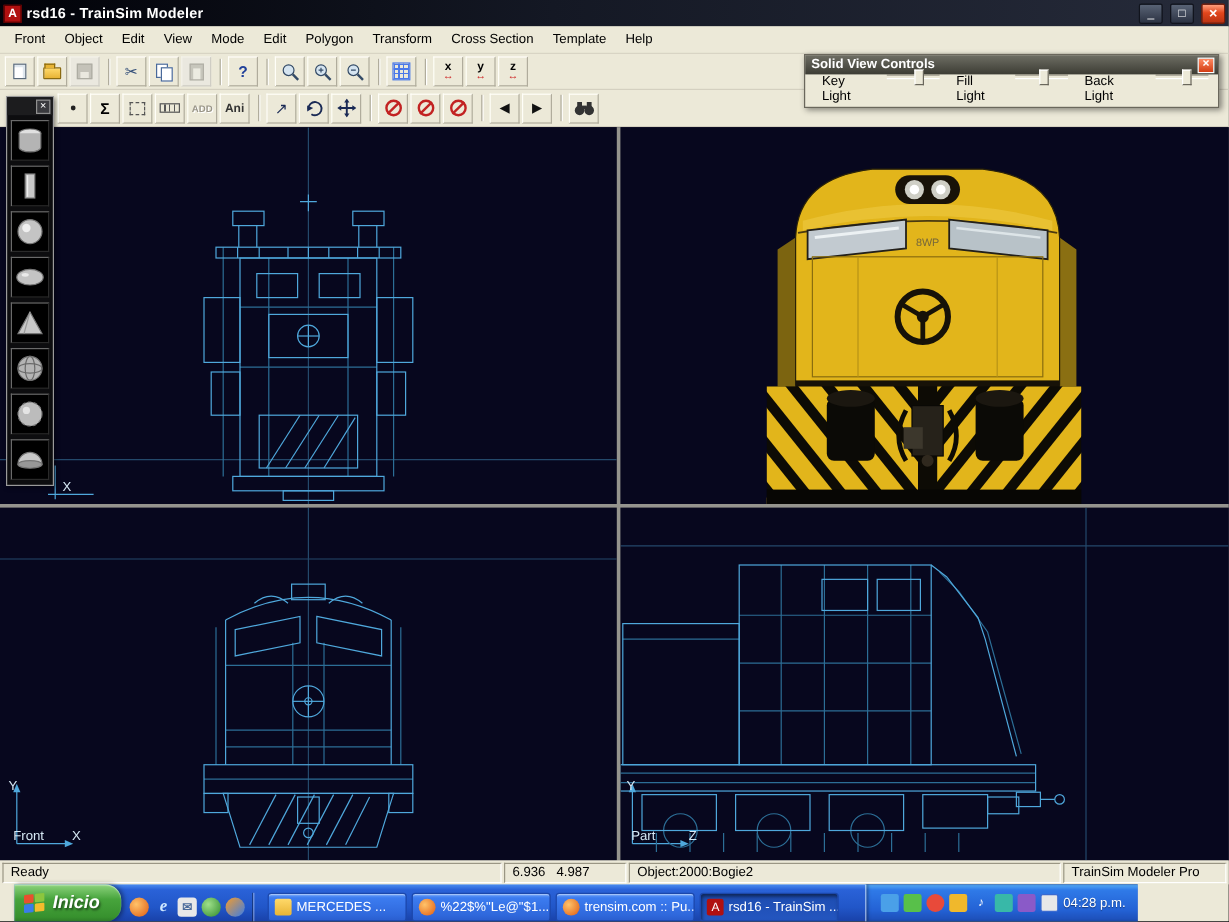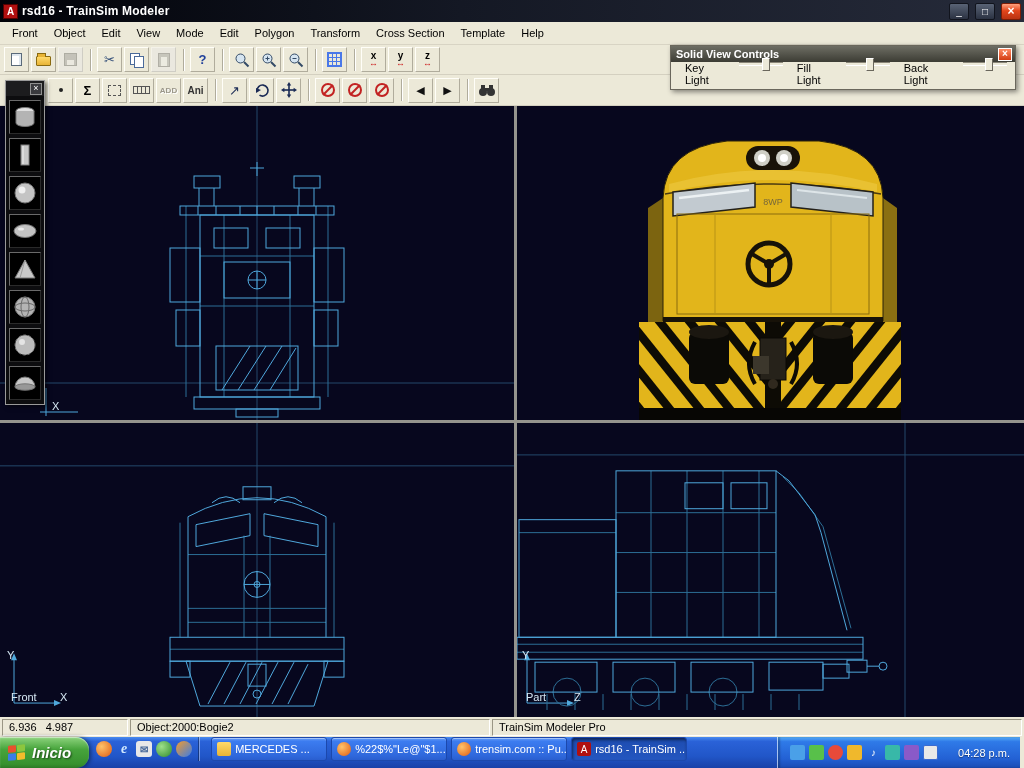--- a/index.html
+++ b/index.html
@@ -90,24 +90,24 @@
   .hsplit{position:absolute;left:0;top:314px;width:1024px;height:3px;background:#95948e}
   .vplabel{position:absolute;color:#d6e8f4;font-size:11px;z-index:5}
   .ch{stroke:#24496b;stroke-width:1}
   .wf{stroke:#4fa8dc;fill:none;stroke-width:1}
   .wfd{stroke:#2c6e96;fill:none;stroke-width:1}
 
   
   .statusbar{position:absolute;top:717px;left:0;width:1024px;height:20px;background:#ece9d8;
     display:flex;gap:2px;padding:2px 2px 1px;font-size:11px}
   .spanel{border:1px solid;border-color:#9a9684 #fff #fff #9a9684;padding:1px 6px;white-space:pre;overflow:hidden}
-  .sp1{width:416px}.sp2{width:126px}.sp3{width:360px}.sp4{flex:1}
+  .sp1{width:416px}.sp2{width:102px}.sp3{width:360px}.sp4{flex:1}
 
   
-  .taskbar{position:absolute;top:737px;left:0;width:1020px;height:31px;display:flex;align-items:flex-start;
+  .taskbar{position:absolute;top:737px;left:12px;width:936px;height:31px;display:flex;align-items:flex-end;
     background:linear-gradient(#4a8cf0,#2a62d8 14%,#2156c8 62%,#1941a8)}
   .startbtn{height:31px;flex:none;padding:0 18px 0 8px;display:flex;align-items:center;gap:6px;
     background:linear-gradient(#8ed47e,#47a43c 40%,#37912e 88%,#2d7a26);
     border-radius:0 13px 13px 0;box-shadow:2px 0 4px rgba(0,0,0,.45),inset 0 1px 1px rgba(255,255,255,.55);
     color:#fff;font-size:15px;font-weight:bold;font-style:italic;text-shadow:1px 1px 2px rgba(0,0,0,.55)}
   .winflag{width:18px;height:16px;display:grid;grid-template-columns:8px 8px;grid-template-rows:7px 7px;gap:1px;transform:skewY(-6deg)}
   .winflag i{border-radius:1px}
   .fr{background:#e8502e}.fg{background:#8cc63e}.fb{background:#3a7de8}.fy{background:#f4bc2c}
   .quicklaunch{display:flex;align-items:center;gap:4px;padding:0 7px;flex:none}
   .qlicon{width:16px;height:16px;border-radius:3px;display:flex;align-items:center;justify-content:center;
@@ -117,21 +117,21 @@
   .taskbtn{width:116px;height:24px;margin:0 2px;border-radius:3px;padding:0 5px;display:flex;align-items:center;gap:4px;
     background:linear-gradient(#6aa0f8,#3c7cf0 15%,#2f68dc 80%,#2a5ecf);border:1px solid #1c48ac;
     box-shadow:inset 0 1px 0 rgba(255,255,255,.4);color:#fff;font-size:11px;white-space:nowrap;overflow:hidden}
   .taskbtn.active{background:linear-gradient(#1d4cb0,#2456c0);box-shadow:inset 1px 2px 3px rgba(0,0,0,.5)}
   .tbicon{width:14px;height:14px;flex:none;border-radius:2px;display:flex;align-items:center;justify-content:center;font-size:10px}
   .tray{margin-left:auto;height:31px;display:flex;align-items:center;gap:4px;padding:0 10px 0 12px;
     background:linear-gradient(#57aef8,#2f7ae8 15%,#2361d4 70%,#1c4cb4);
     border-left:1px solid rgba(255,255,255,.6);box-shadow:inset 2px 0 2px rgba(0,0,0,.25)}
   .trayicon{width:15px;height:15px;border-radius:2px;flex:none;display:flex;align-items:center;justify-content:center;
     color:#fff;font-size:10px;line-height:1}
-  .clock{color:#fff;font-size:11px;margin-left:16px;text-shadow:0 1px 1px rgba(0,0,0,.45);white-space:nowrap}
+  .clock{color:#fff;font-size:11px;margin-left:0;text-shadow:0 1px 1px rgba(0,0,0,.45);white-space:nowrap}
 </style>
 </head>
 <body>
 
 <div id="app">
 
   <div class="titlebar">
     <span class="appicon">A</span>
     <span class="title">rsd16 - TrainSim Modeler</span>
     <span class="winbtn min">_</span>
@@ -606,20 +606,21 @@
           <label style="margin-right:8px">Back Light</label>
           <span class="track short">
               <i class="thumb" style="left:50%"></i>
             </span>
         </span>
       </div>
     </div>
   </div>
 
   <div class="statusbar">
+    <span class="spanel sp1">Ready</span>
     <span class="spanel sp2">6.936   4.987</span>
     <span class="spanel sp3">Object:2000:Bogie2</span>
     <span class="spanel sp4">TrainSim Modeler Pro</span>
   </div>
 
   <div class="taskbar">
     <div class="startbtn">
       <span class="winflag">
           <i class="fr"></i>
           <i class="fg"></i>

